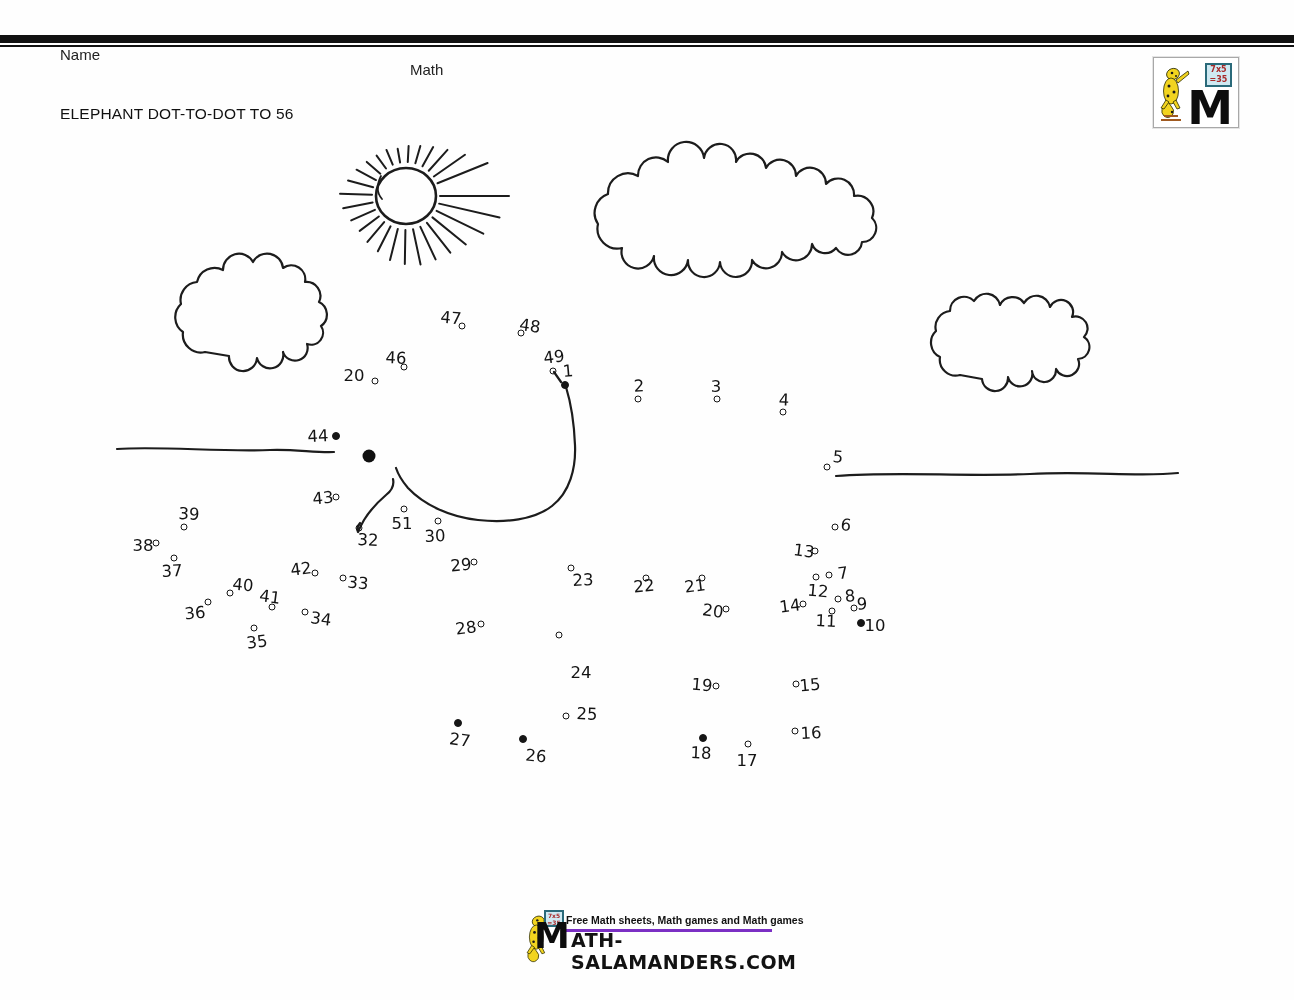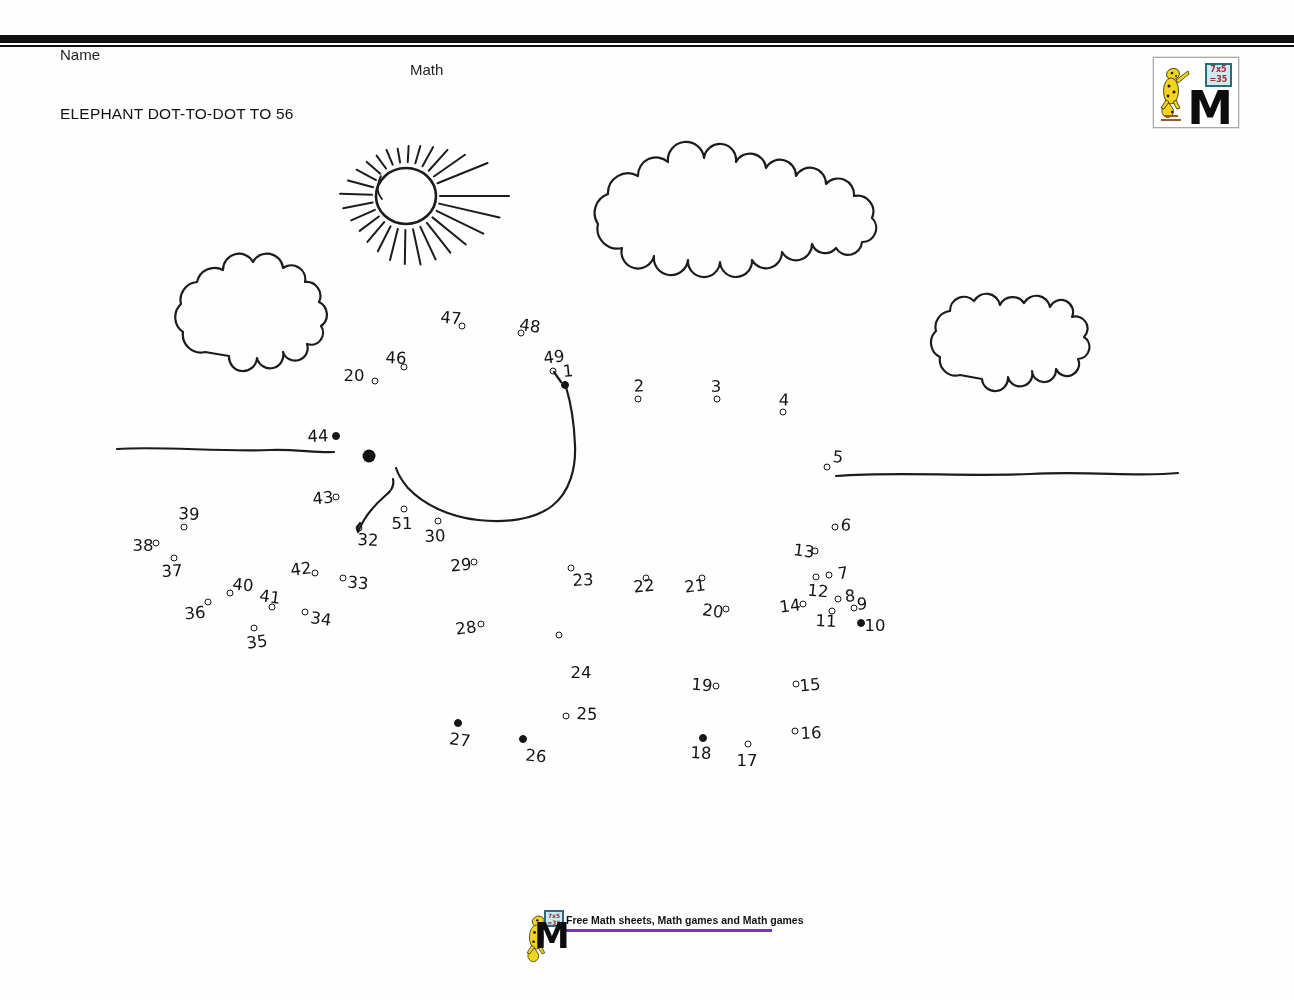--- a/index.html
+++ b/index.html
@@ -279,15 +279,16 @@
     </svg>
     <div class="board">
       <div>7x5</div>
       <div>=35</div>
     </div>
     <div class="tag-block">
       <div class="tagline">Free Math sheets, Math games and Math games</div>
       <div class="purple-rule" style="background: rgb(123, 47, 196);"></div>
     </div>
     <div class="site-m">M</div>
+    <div class="site-text">ATH-SALAMANDERS.COM</div>
   </div>
 
 </div>
 
 </body></html>

